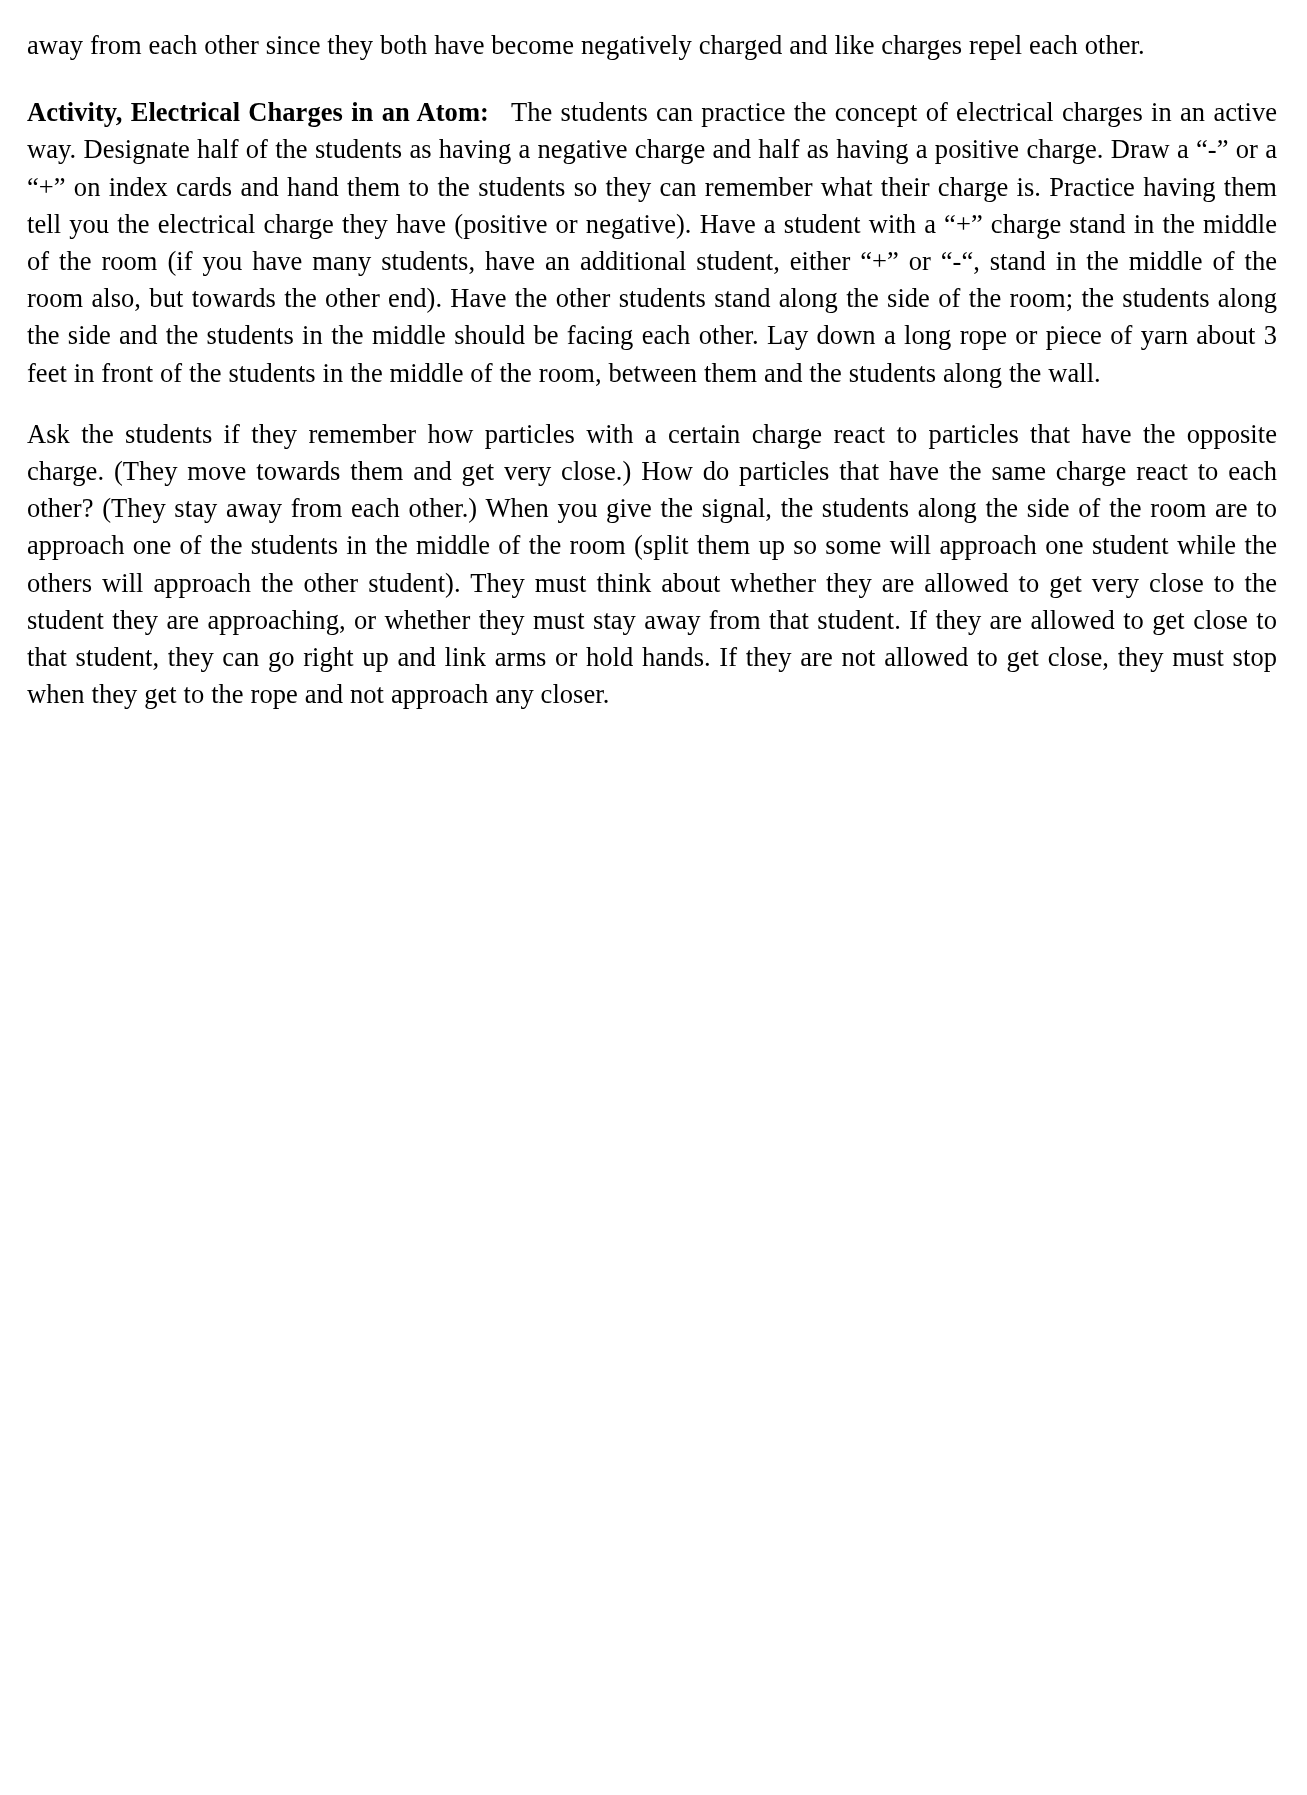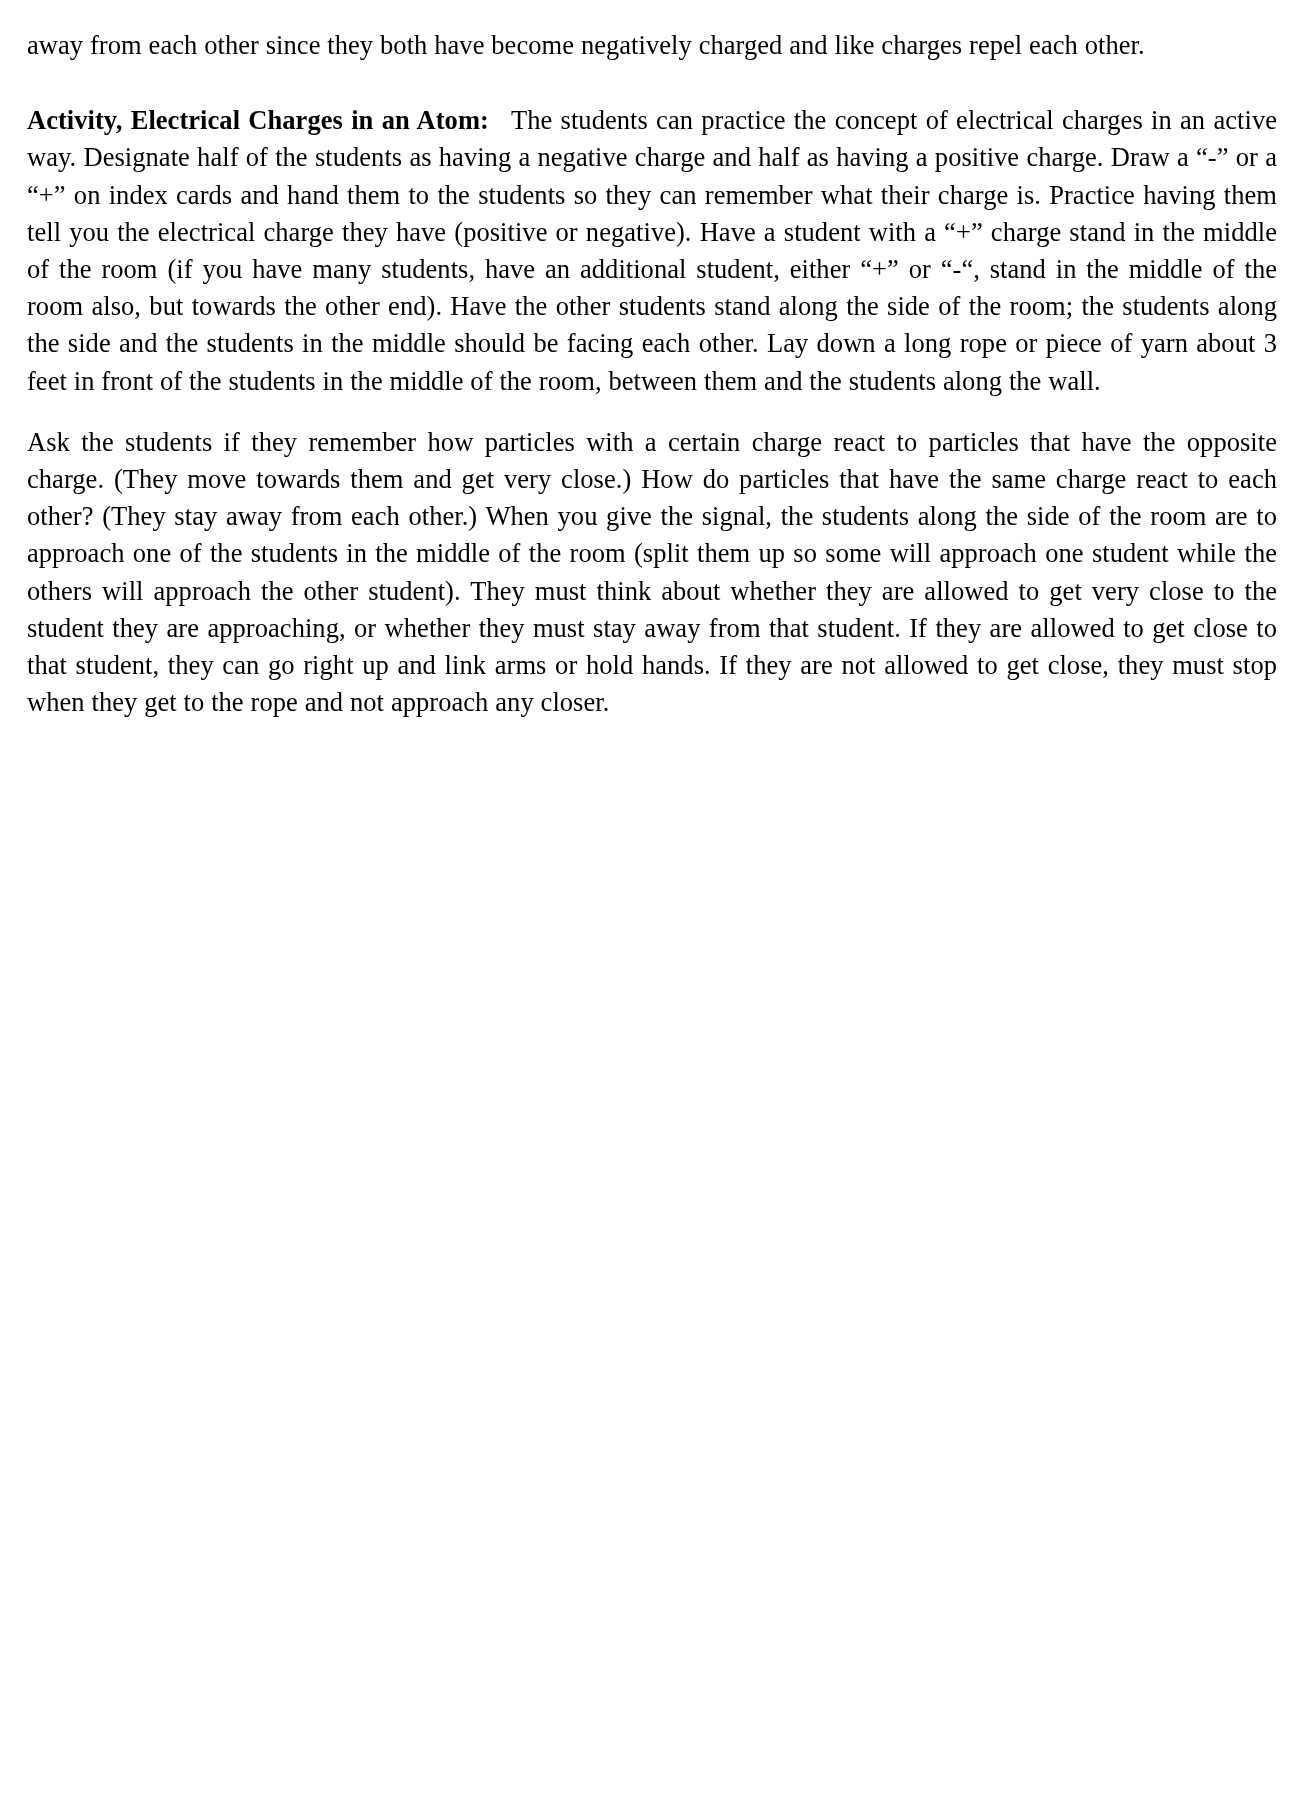--- a/index.html
+++ b/index.html
@@ -29,21 +29,21 @@
     margin: 0;
     font-size: 26.5px;
     line-height: 37.2px;
     text-align: justify;
     text-justify: inter-word;
     letter-spacing: 0.05px;
     word-spacing: 0.2px;
     hyphens: none;
   }
   p.para.gap-above {
-    margin-top: 38px;
+    margin-top: 30px;
   }
   p.para.gap-above-lg {
     margin-top: 24px;
   }
   .run-in-heading {
     font-weight: bold;
   }
   .heading-gap {
     display: inline-block;
     width: 22px;

